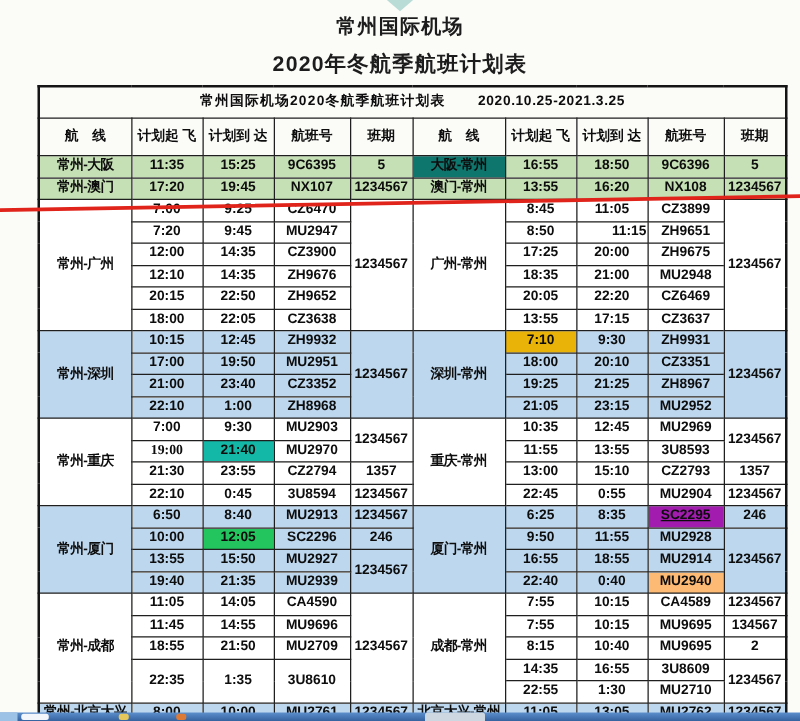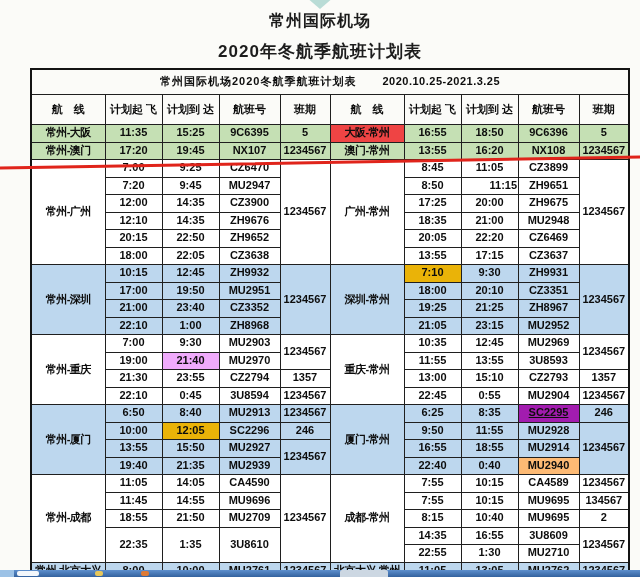--- a/index.html
+++ b/index.html
@@ -99,21 +99,21 @@
 达</td>
         <td class="hdr">航班号</td>
         <td class="hdr">班期</td>
       </tr>
   <tr class="slot">
         <td class="route" style="background: rgb(197, 224, 180);">常州-大阪</td>
         <td style="background: rgb(197, 224, 180);">11:35</td>
         <td style="background: rgb(197, 224, 180);">15:25</td>
         <td style="background: rgb(197, 224, 180); margin-left: 16px;">9C6395</td>
         <td style="background: rgb(197, 224, 180);">5</td>
-        <td class="route" style="background: #ef4444;">大阪-常州</td>
+        <td class="route" style="background: #0f766e;">大阪-常州</td>
         <td style="background: rgb(197, 224, 180);">16:55</td>
         <td style="background: rgb(197, 224, 180);">18:50</td>
         <td style="background: rgb(197, 224, 180);">9C6396</td>
         <td style="background: rgb(197, 224, 180);">5</td>
       </tr>
       <tr class="slot">
         <td class="route" style="background: rgb(197, 224, 180);">常州-澳门</td>
         <td style="background: rgb(197, 224, 180);">17:20</td>
         <td style="background: rgb(197, 224, 180);">19:45</td>
         <td style="background: rgb(197, 224, 180);">NX107</td>
@@ -218,22 +218,22 @@
         <td style="background: rgb(255, 255, 255);">9:30</td>
         <td style="background: rgb(255, 255, 255);">MU2903</td>
         <td rowspan="2" style="background: rgb(255, 255, 255);">1234567</td>
         <td rowspan="4" class="route" style="background: rgb(255, 255, 255);">重庆-常州</td>
         <td style="background: rgb(255, 255, 255);">10:35</td>
         <td style="background: rgb(255, 255, 255);">12:45</td>
         <td style="background: rgb(255, 255, 255);">MU2969</td>
         <td rowspan="2" style="background: rgb(255, 255, 255);">1234567</td>
       </tr>
       <tr class="slot">
-        <td style="background: rgb(255, 255, 255);">19:00</td>
-        <td style="background: #f0abfc;">21:40</td>
+        <td style="background: rgb(255, 255, 255); font-family: Liberation Serif, serif;">19:00</td>
+        <td style="background: #14b8a6;">21:40</td>
         <td style="background: rgb(255, 255, 255);">MU2970</td>
         <td style="background: rgb(255, 255, 255);">11:55</td>
         <td style="background: rgb(255, 255, 255);">13:55</td>
         <td style="background: rgb(255, 255, 255);">3U8593</td>
       </tr>
       <tr class="slot">
         <td style="background: rgb(255, 255, 255);">21:30</td>
         <td style="background: rgb(255, 255, 255);">23:55</td>
         <td style="background: rgb(255, 255, 255);">CZ2794</td>
         <td style="background: rgb(255, 255, 255);">1357</td>
@@ -259,21 +259,21 @@
         <td style="background: rgb(189, 215, 238);">MU2913</td>
         <td style="background: rgb(189, 215, 238);">1234567</td>
         <td rowspan="4" class="route" style="background: rgb(189, 215, 238);">厦门-常州</td>
         <td style="background: rgb(189, 215, 238);">6:25</td>
         <td style="background: rgb(189, 215, 238);">8:35</td>
         <td style="background: #a21caf; text-decoration: underline;">SC2295</td>
         <td style="background: rgb(189, 215, 238);">246</td>
       </tr>
       <tr class="slot">
         <td style="background: rgb(189, 215, 238);">10:00</td>
-        <td style="background: #eab308;">12:05</td>
+        <td style="background: #22c55e;">12:05</td>
         <td style="background: rgb(189, 215, 238);">SC2296</td>
         <td style="background: rgb(189, 215, 238);">246</td>
         <td style="background: rgb(189, 215, 238);">9:50</td>
         <td style="background: rgb(189, 215, 238);">11:55</td>
         <td style="background: rgb(189, 215, 238);">MU2928</td>
         <td rowspan="3" style="background: rgb(189, 215, 238);">1234567</td>
       </tr>
       <tr class="slot">
         <td style="background: rgb(189, 215, 238);">13:55</td>
         <td style="background: rgb(189, 215, 238);">15:50</td>

